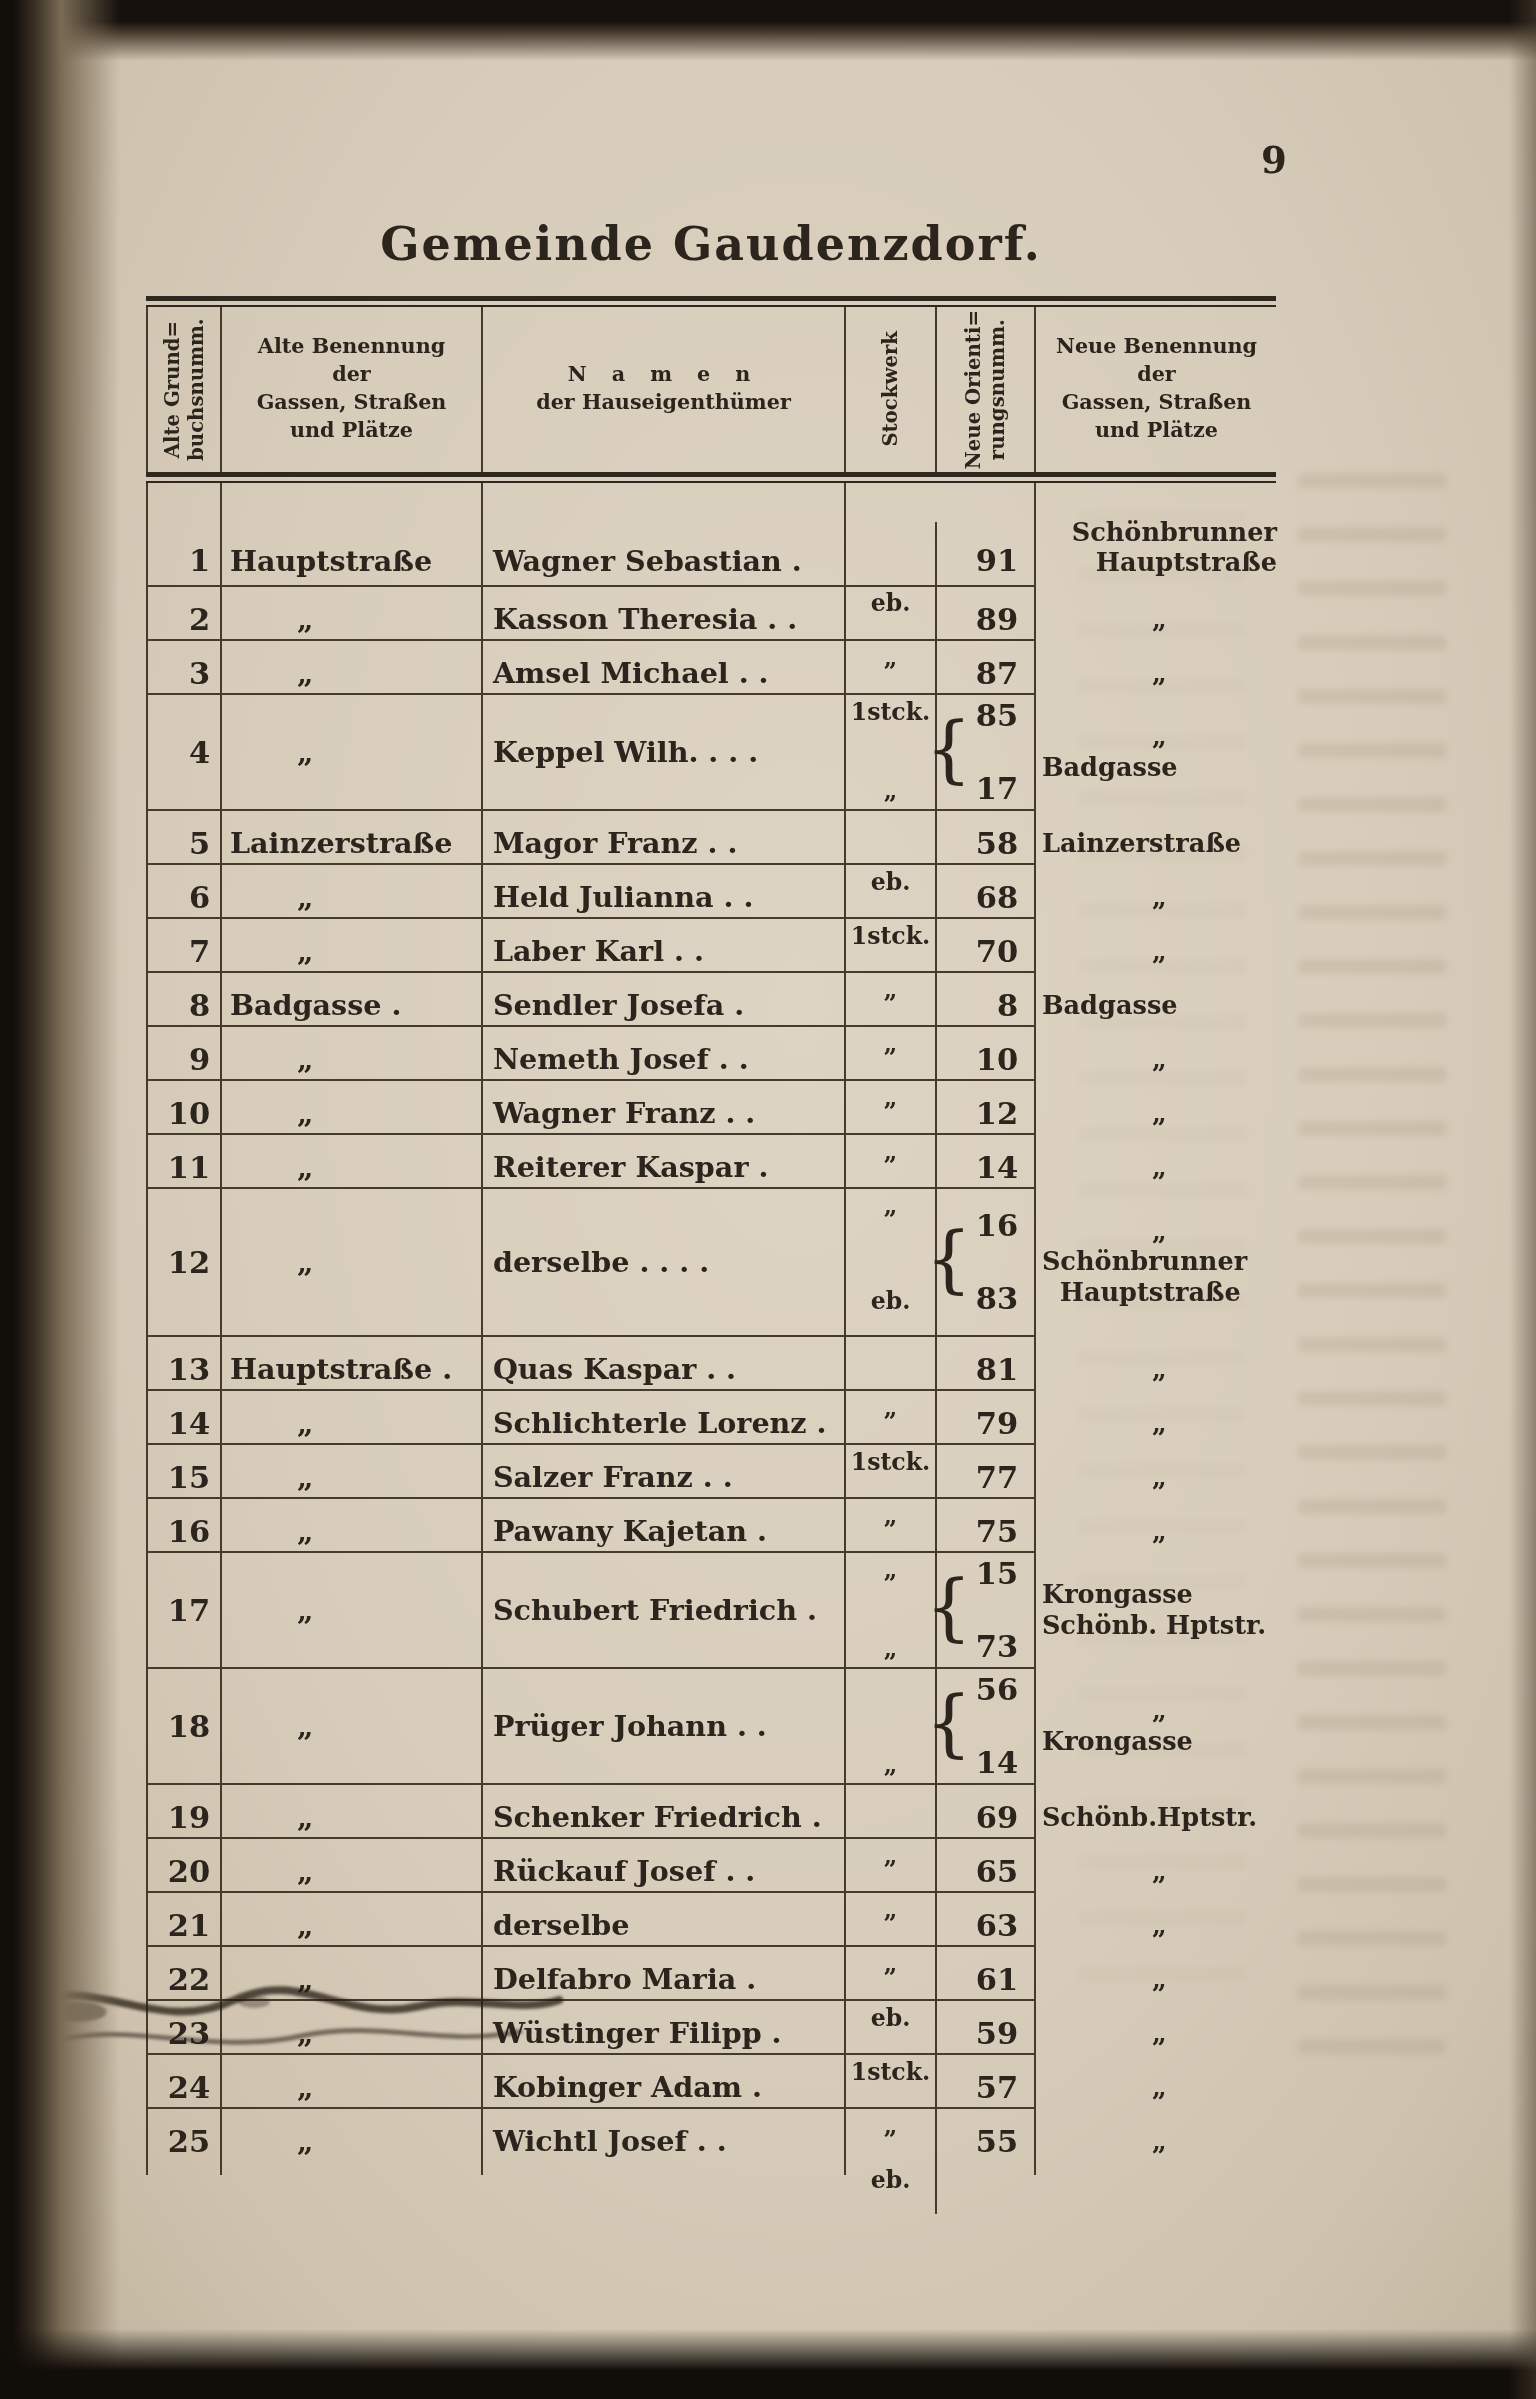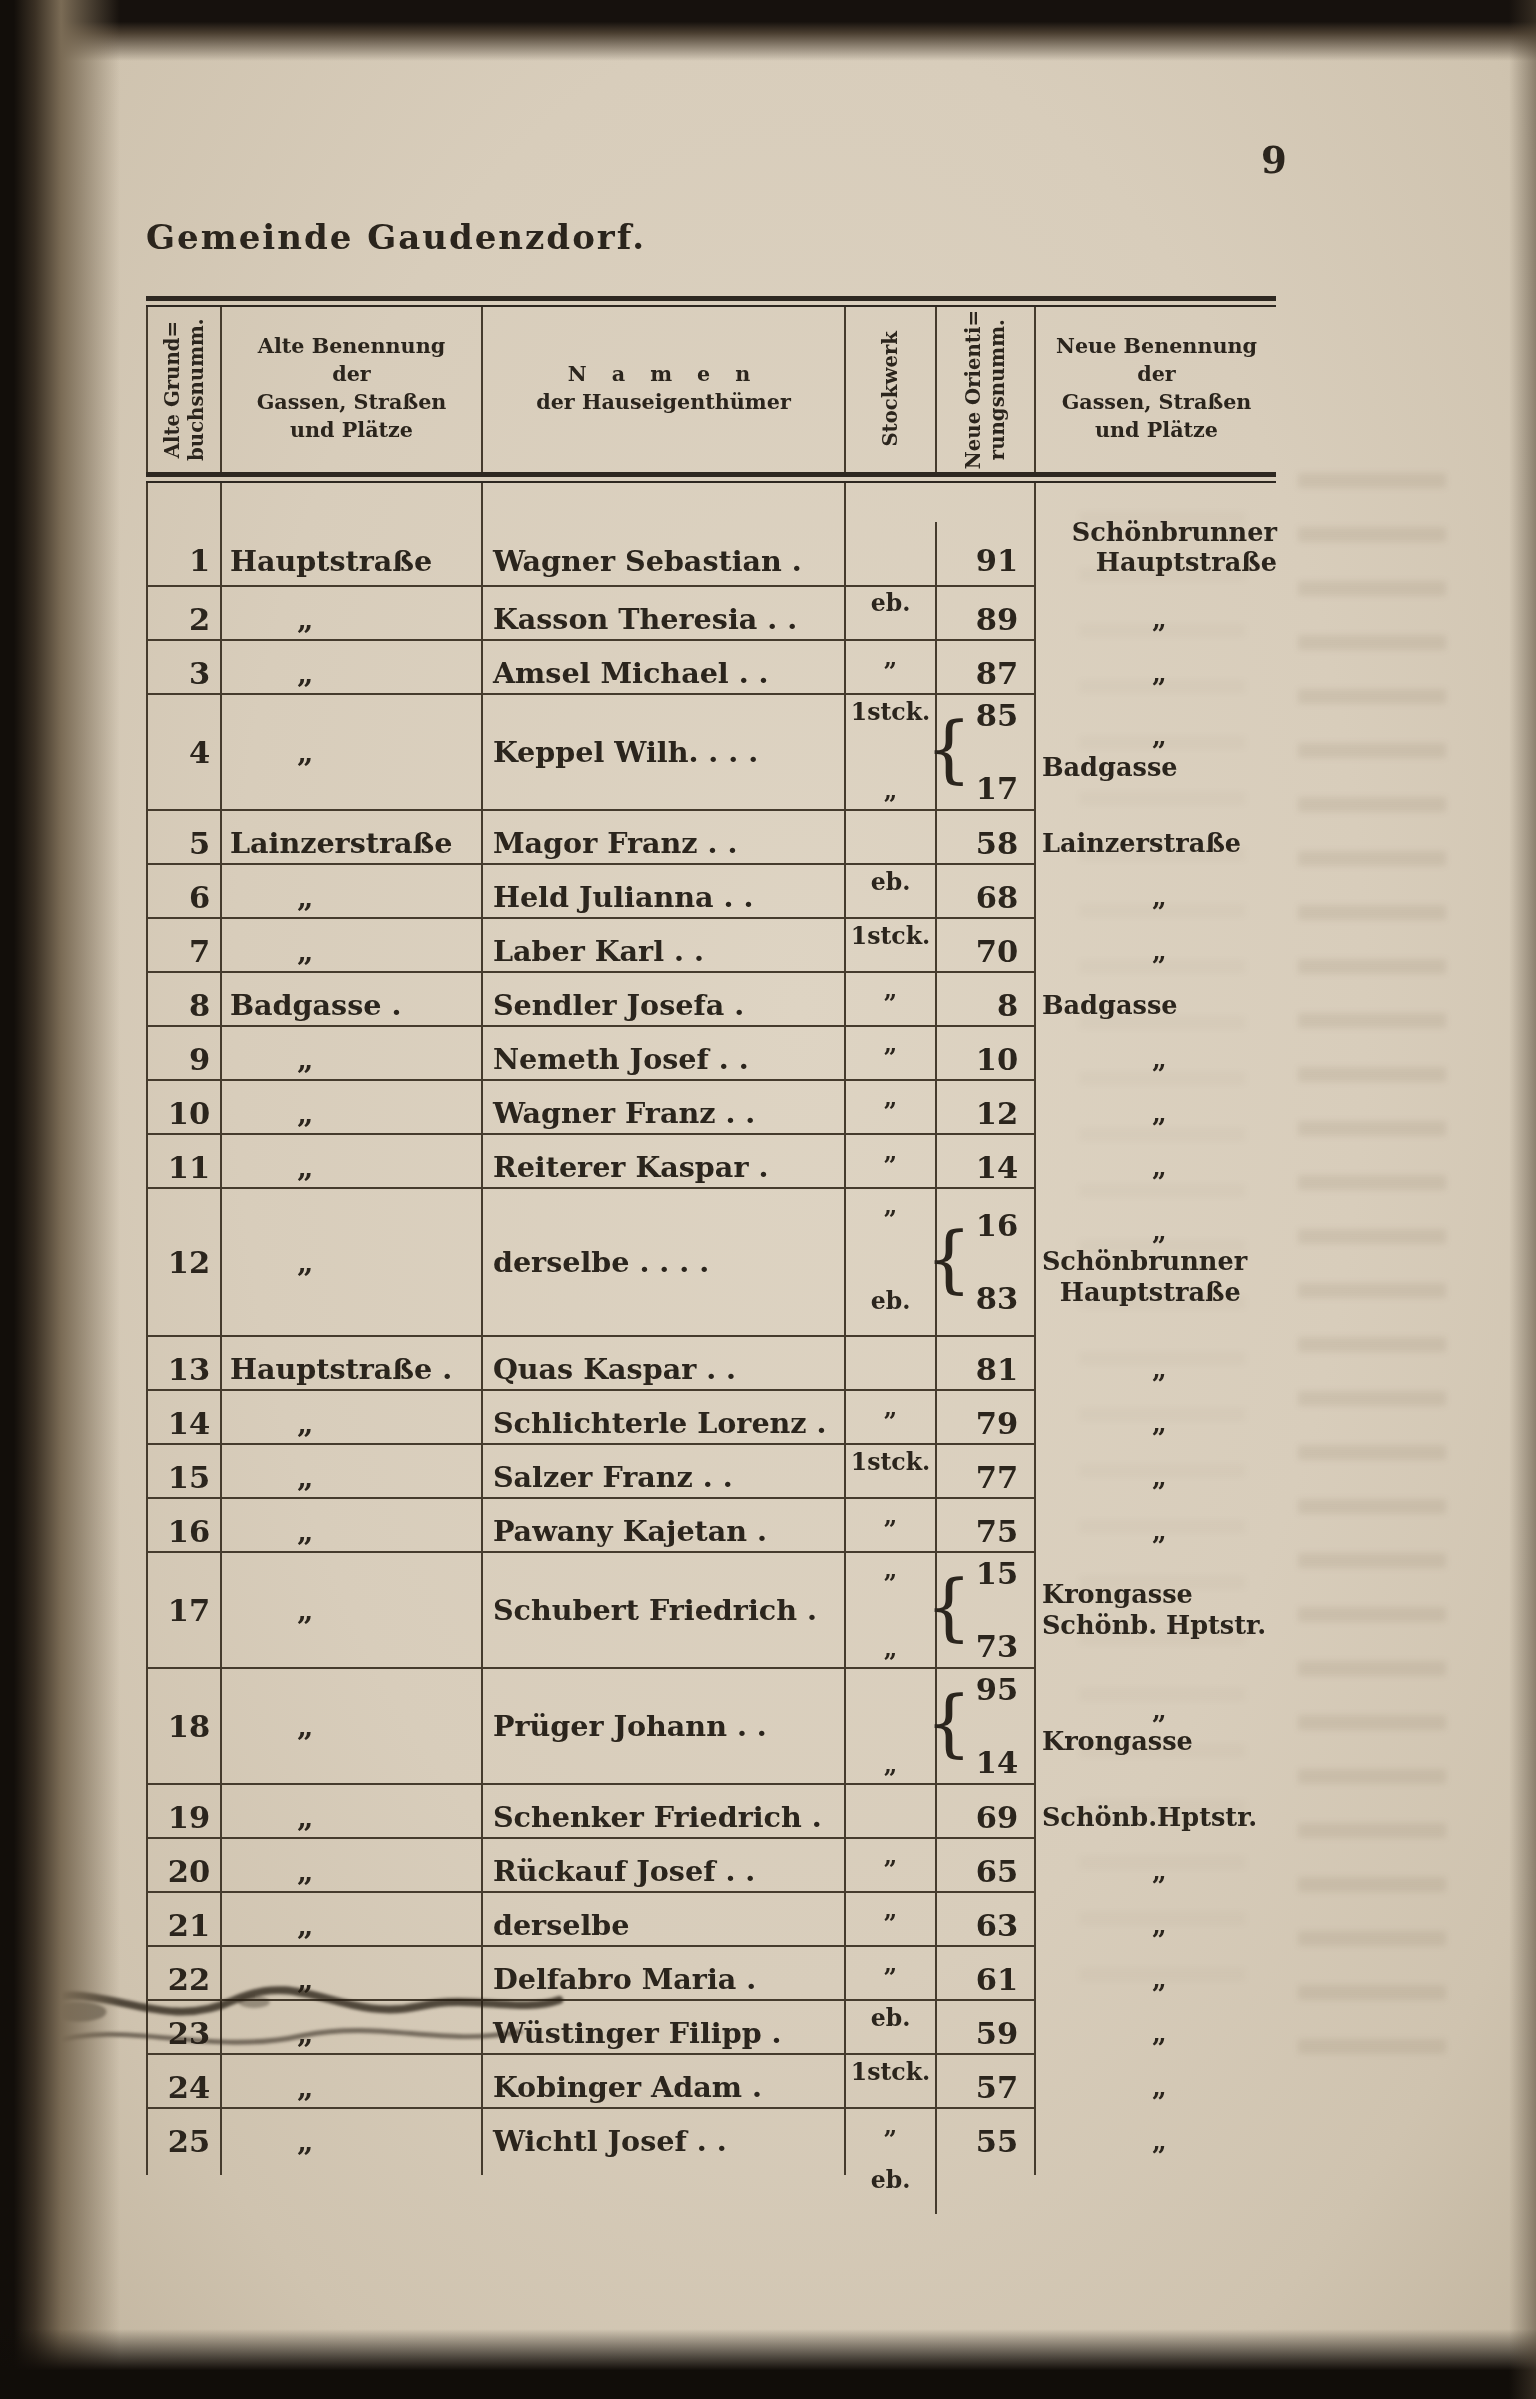--- a/index.html
+++ b/index.html
@@ -24,22 +24,22 @@
   .band-right { top:0; right:0; bottom:0; width:27.6px;
     background:linear-gradient(to left, rgba(80,68,52,.55), rgba(80,68,52,0)); }
 
   .bleed { position:absolute; filter:blur(3px); opacity:.55; pointer-events:none; }
   .b1 { left:1298px; top:473px; width:148px; height:1596px;
     background:repeating-linear-gradient(to bottom, rgba(110,92,66,.20) 0 14.8px, rgba(110,92,66,0) 14.8px 54px); }
   .b2 { left:1079px; top:512px; width:167px; height:1478px; opacity:.25;
     background:repeating-linear-gradient(to bottom, rgba(110,92,66,.14) 0 12.8px, rgba(110,92,66,0) 12.8px 56px); }
 
   .pageno { position:absolute; top:138px; left:1261px; font-size:37px; font-weight:700; }
-  .title  { position:absolute; top:217px; left:146px; width:1130px; text-align:left;
-            font-size:34px; font-weight:700; letter-spacing:2px; }
+  .title  { position:absolute; top:217px; left:146px; width:1130px; text-align:center;
+            font-size:46px; font-weight:700; letter-spacing:2px; }
 
   .table { position:absolute; top:296px; left:146px; width:1130px; }
   .drule .thick { height:4.9px; background:var(--rule); }
   .drule .thin  { height:2px; background:var(--rule); margin-top:3.9px; }
 
   .thead { display:grid; grid-template-columns:76px 261px 363px 91px 99px 241px; height:165px; }
   .hc { display:flex; align-items:center; justify-content:center; border-right:2px solid var(--line); height:100%; }
   .hc.first { border-left:2px solid var(--line); }
   .hc.last  { border-right:none; }
   .hlines { text-align:center; font-size:20.7px; font-weight:700; line-height:1.35; }
@@ -344,21 +344,21 @@
           <div class="sep"></div>
         </div>
         <div class="row" style="height: 116px;">
           <div class="cell c1">18</div>
           <div class="cell c2 ditto2">„</div>
           <div class="cell c3">Prüger Johann .   .</div>
           <div class="cell c4">„</div>
           <div class="cell c5">
             <span class="brace">{</span>
             <span class="stack">
-              <span>95</span>
+              <span>56</span>
               <span>14</span>
             </span>
           </div>
           <div class="cell c6">
             <div class="nline ditto">„</div>
             <div class="nline">Krongasse</div>
           </div>
           <div class="sep"></div>
         </div>
         <div class="row">

